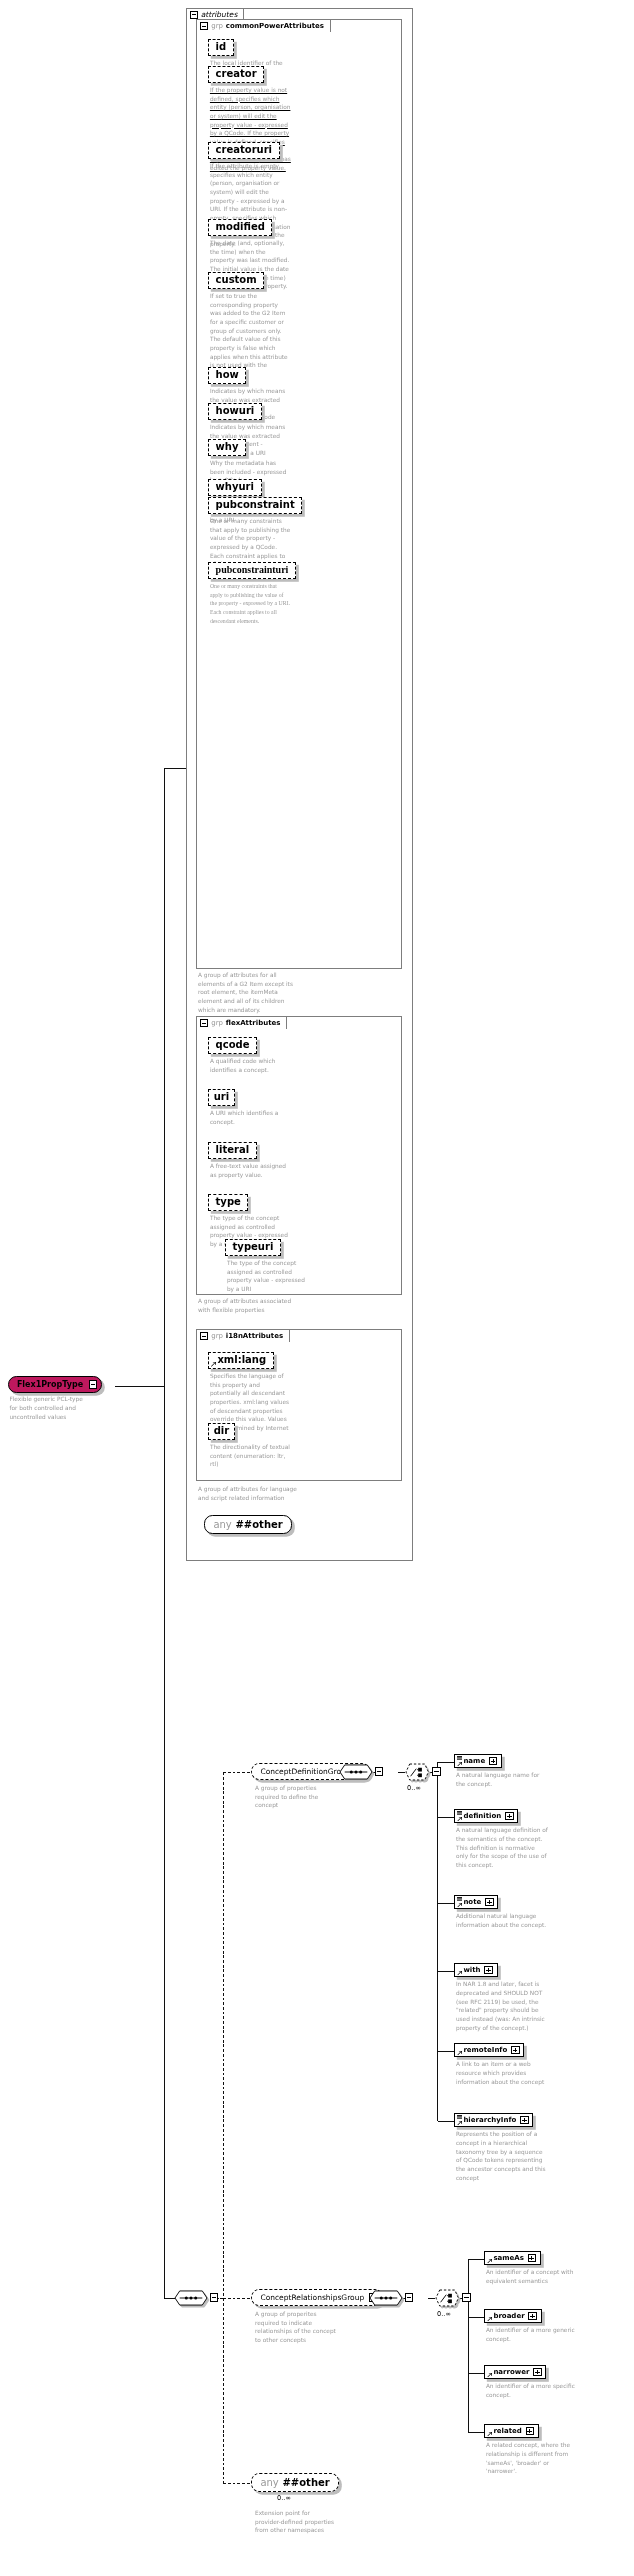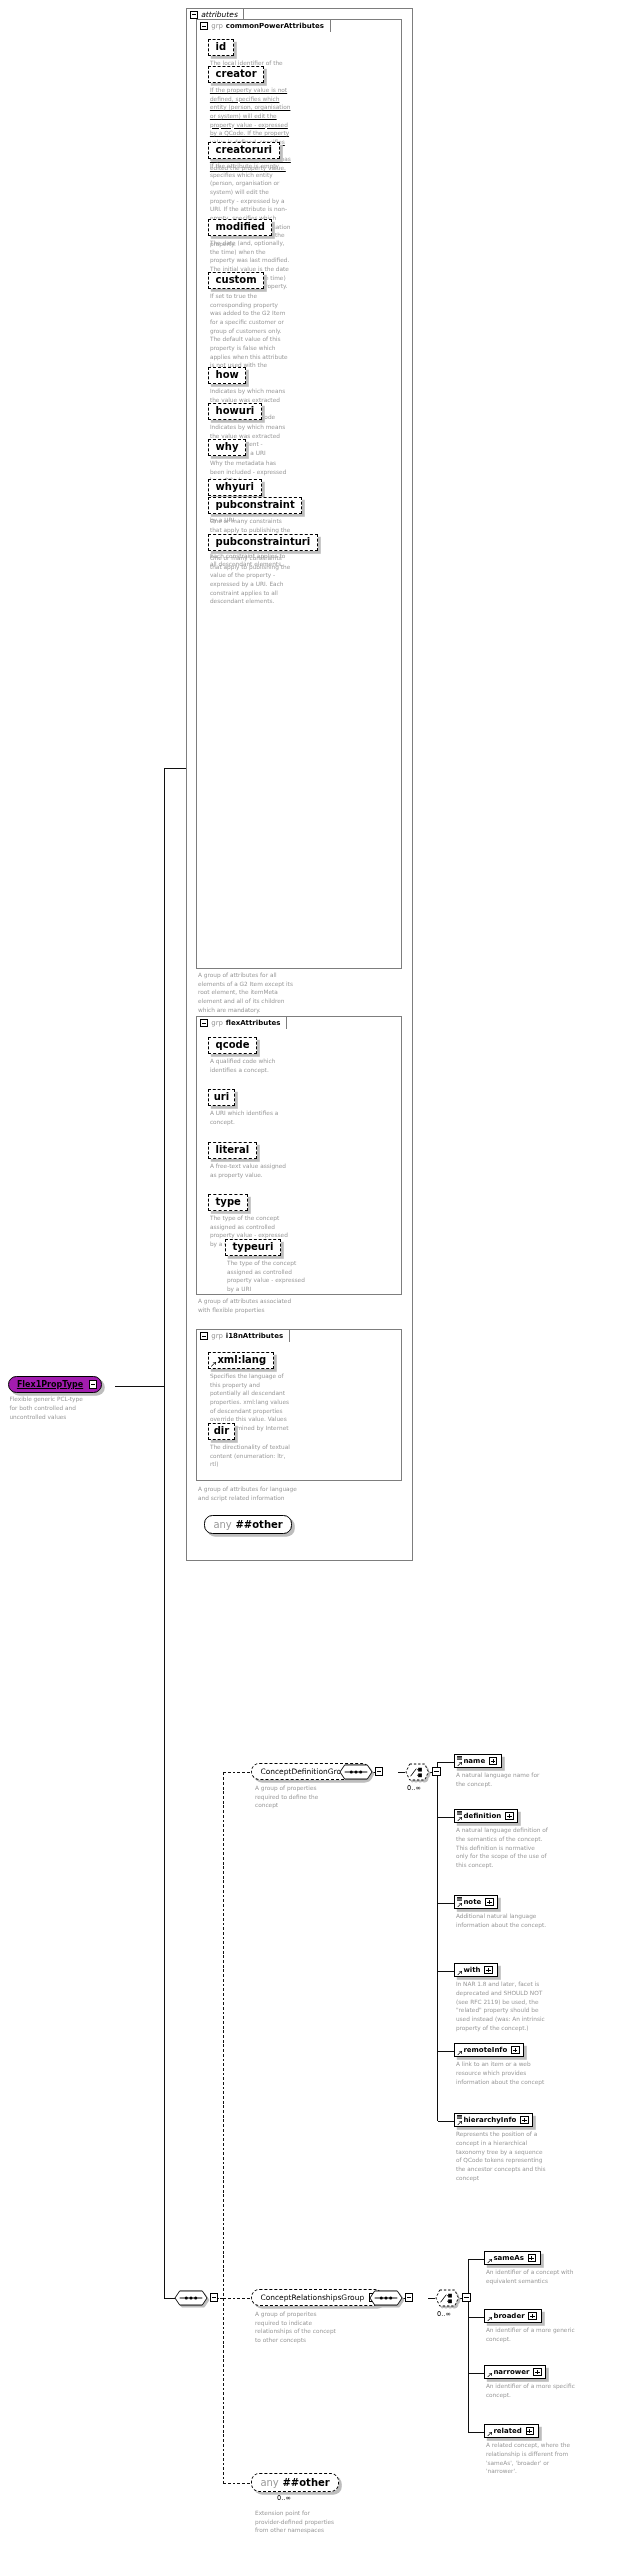--- a/index.html
+++ b/index.html
@@ -80,23 +80,23 @@
     padding:2.8px 8.4px;font-size:10px;
     box-shadow:2.8px 2.8px 0 0 #bdbdbd;white-space:nowrap;
   }
   .anybox.dash{border-style:dashed;}
   .anybox .kw{color:#9a9a9a;font-weight:normal;}
   .anybox .nm{font-weight:bold;}
 
   
   .typebox{
     display:inline-flex;align-items:center;gap:5.6px;
-    border:0.9px solid #000;border-radius:8.4px;background:#a21caf;
+    border:0.9px solid #000;border-radius:8.4px;background:#be185d;
     padding:2.8px 3.7px 2.8px 8.4px;font-size:8px;font-weight:bold;
-    box-shadow:2.8px 2.8px 0 0 #bdbdbd;white-space:nowrap;text-decoration:underline;
+    box-shadow:2.8px 2.8px 0 0 #bdbdbd;white-space:nowrap;
   }
 
   
   .seq{
     position:relative;width:34px;height:15px;display:inline-block;
     filter:drop-shadow(2.8px 2.8px 0 #bdbdbd);
   }
   .seq svg{display:block}
 
   
@@ -211,21 +211,21 @@
     <div class="doc">Why the metadata has been included - expressed by a QCode</div>
   </div>
   <div class="node" style="left:208px;top:479px;">
     <span class="attr">whyuri</span>
     <div class="doc">Why the metadata has been included - expressed by a URI</div>
   </div>
   <div class="node" style="left:208px;top:497px;">
     <span class="attr">pubconstraint</span>
     <div class="doc">One or many constraints that apply to publishing the value of the property - expressed by a QCode. Each constraint applies to all descendant elements.</div>
   </div>
-  <div class="node" style="left:208px;top:534px;">
+  <div class="node" style="left:208px;top:562px;font-family:Liberation Serif, serif;">
     <span class="attr">pubconstrainturi</span>
     <div class="doc">One or many constraints that apply to publishing the value of the property - expressed by a URI. Each constraint applies to all descendant elements.</div>
   </div>
   <div class="docabs" style="left:198px;top:971px;width:105px;">A group of attributes for all elements of a G2 Item except its root element, the itemMeta element and all of its children which are mandatory.</div>
 
   <div class="grpbox" style="left:196px;top:1016px;width:204px;height:277px;"></div>
   <div class="grptab" style="position:absolute;left:196px;top:1016px;">
     <span class="exp"></span>
     <span class="kw">grp</span>
     <span class="nm">flexAttributes</span>

